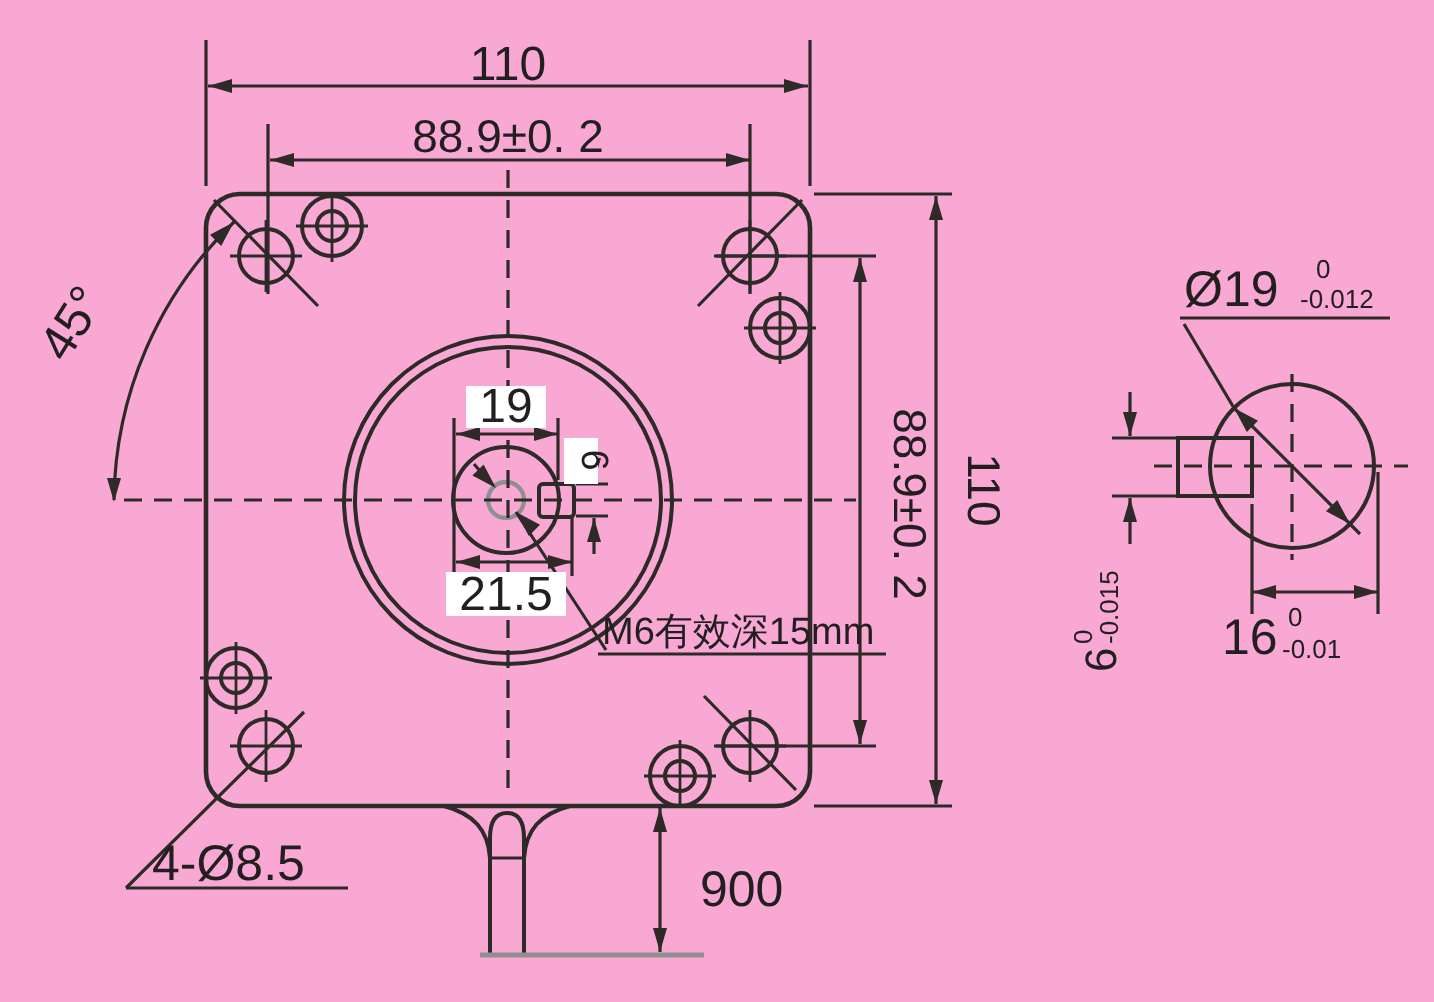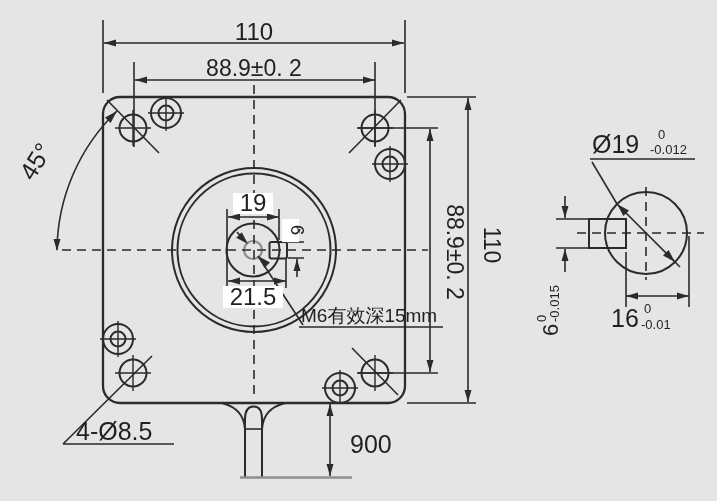--- a/index.html
+++ b/index.html
@@ -1,16 +1,16 @@
 <!DOCTYPE html>
 <html><head>
 <meta charset="utf-8">
 <style>
   html,body{margin:0;padding:0;background:#ffffff;}
-  .stage{position:relative;width:717px;height:501px;background:#e5e5e5;overflow:hidden;
+  .stage{position:relative;width:717px;height:501px;background:#f9a8d4;overflow:hidden;
          font-family:"Liberation Sans", sans-serif;}
   svg text{fill:#231f20;font-family:"Liberation Sans","DejaVu Sans",sans-serif;}
   .ln{stroke:#2d2a28;fill:none;}
   .thick{stroke-width:2.3;}
   .med{stroke-width:2;}
   .thin{stroke-width:1.6;}
   .hair{stroke-width:1.4;}
   .dash{stroke-dasharray:9 6;}
   .arr{fill:#2d2a28;stroke:none;}
   .grayln{stroke:#8f8f8f;fill:none;}

